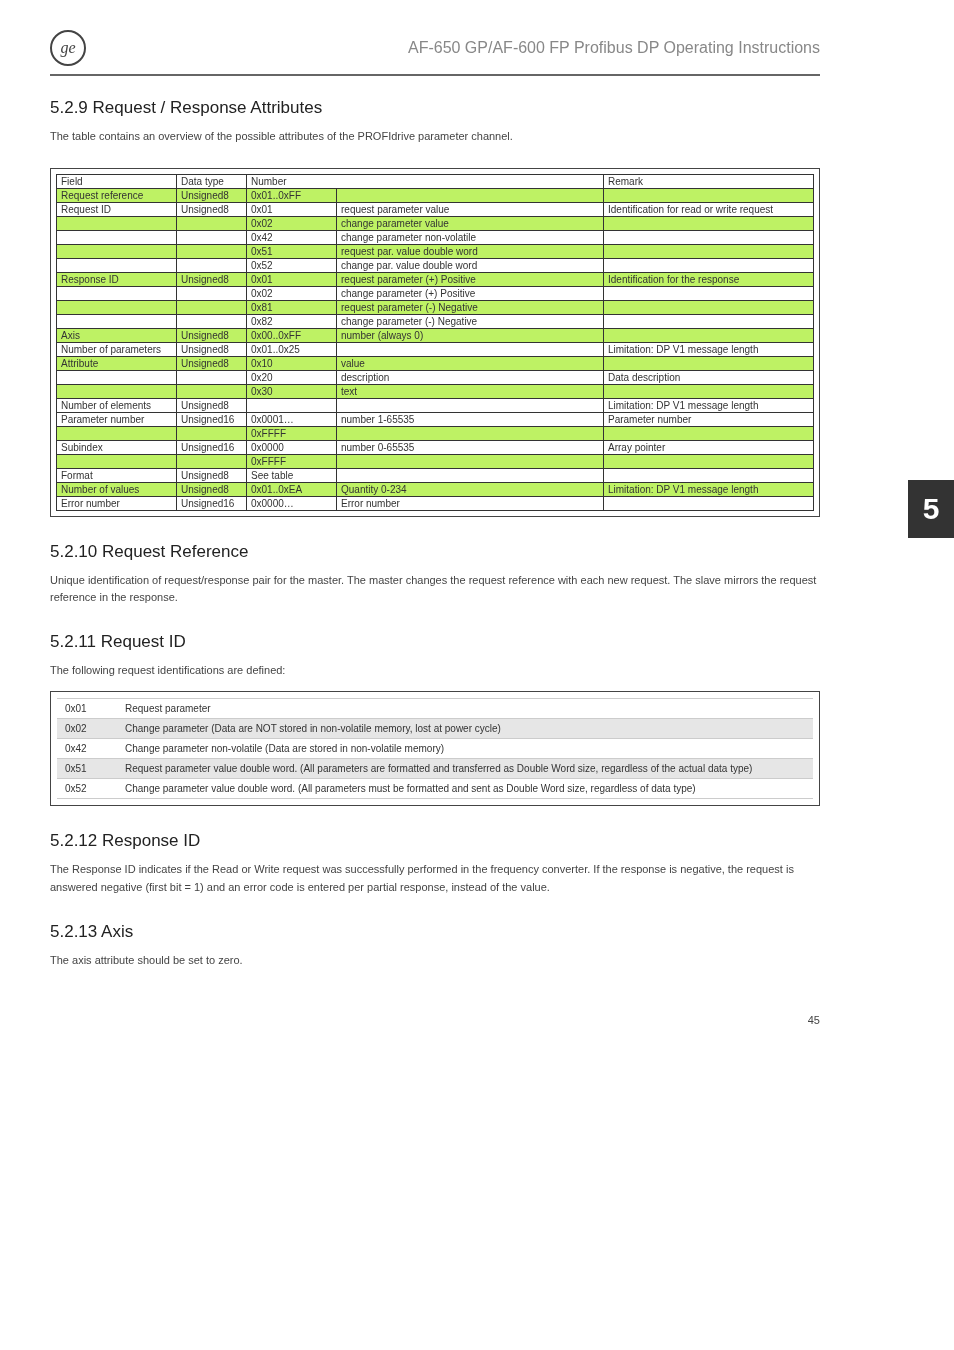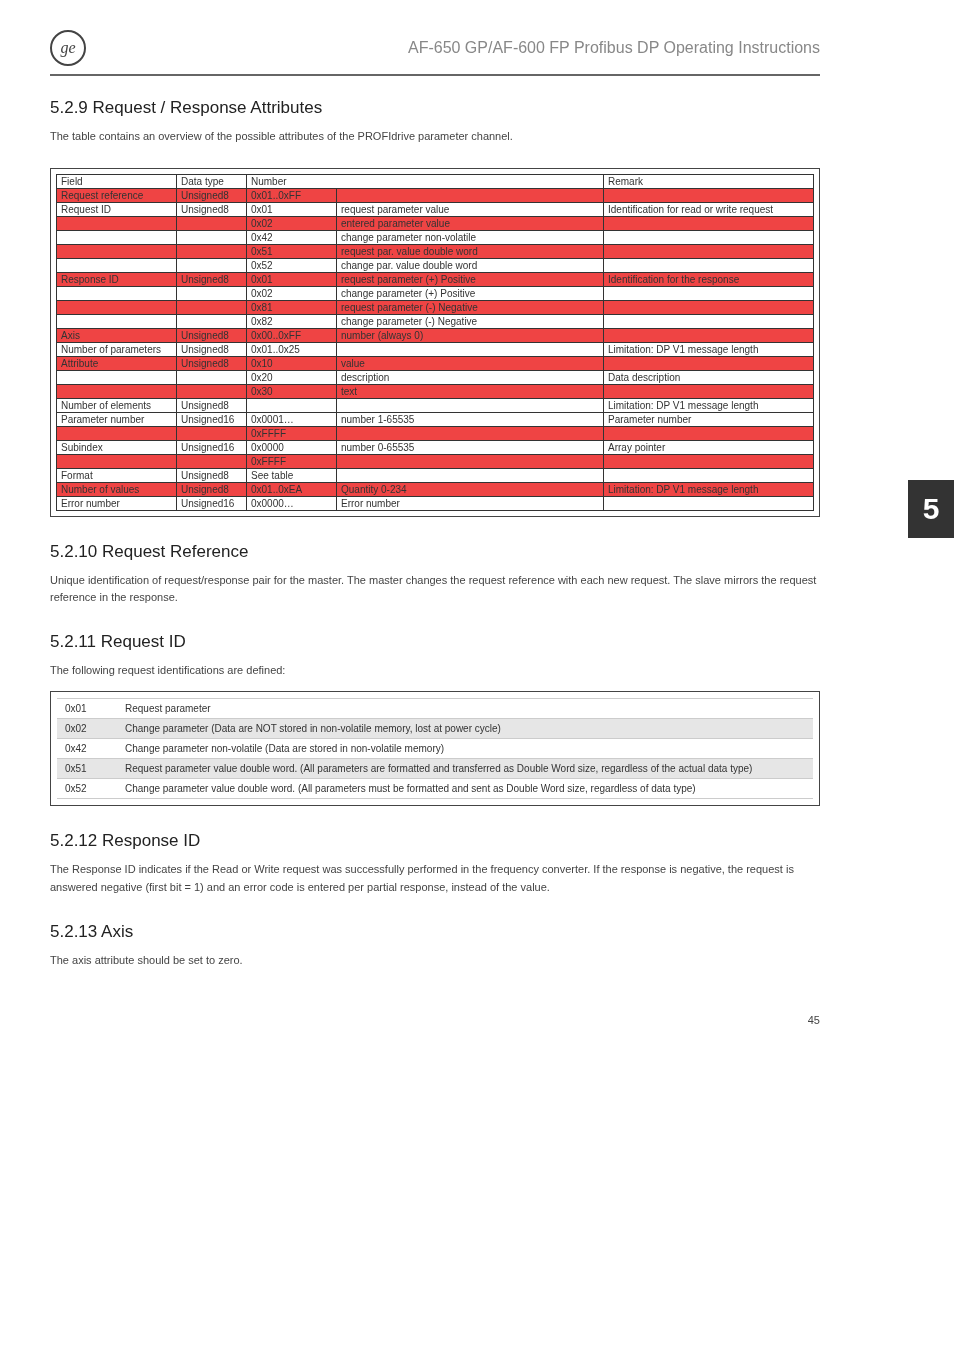--- a/index.html
+++ b/index.html
@@ -67,21 +67,21 @@
       padding: 1px 4px;
       text-align: left;
       vertical-align: top;
       height: 14px;
     }
     table.t1 .col-field { width: 120px; }
     table.t1 .col-type { width: 70px; }
     table.t1 .col-val { width: 90px; }
     table.t1 .col-desc { width: auto; }
     table.t1 .col-remark { width: 210px; }
-    .shade { background: #ef4444; }
+    .shade { background: #bef264; }
 
     .section-block { margin-bottom: 25px; margin-top:22px;}
 
     .table2-wrap {
       border: 1px solid #444;
       padding: 6px 6px;
       margin-bottom: 25px;
     }
     table.t2 {
       border-collapse: collapse;
@@ -156,21 +156,21 @@
               <td class="col-field">Request ID</td>
               <td class="col-type">Unsigned8</td>
               <td class="col-val">0x01</td>
               <td class="col-desc">request parameter value</td>
               <td class="col-remark">Identification for read or write request</td>
             </tr>
             <tr class="shade">
               <td class="col-field"></td>
               <td class="col-type"></td>
               <td class="col-val">0x02</td>
-              <td class="col-desc">entered parameter value</td>
+              <td class="col-desc">change parameter value</td>
               <td class="col-remark"></td>
             </tr>
             <tr>
               <td class="col-field"></td>
               <td class="col-type"></td>
               <td class="col-val">0x42</td>
               <td class="col-desc">change parameter non-volatile</td>
               <td class="col-remark"></td>
             </tr>
             <tr class="shade">

